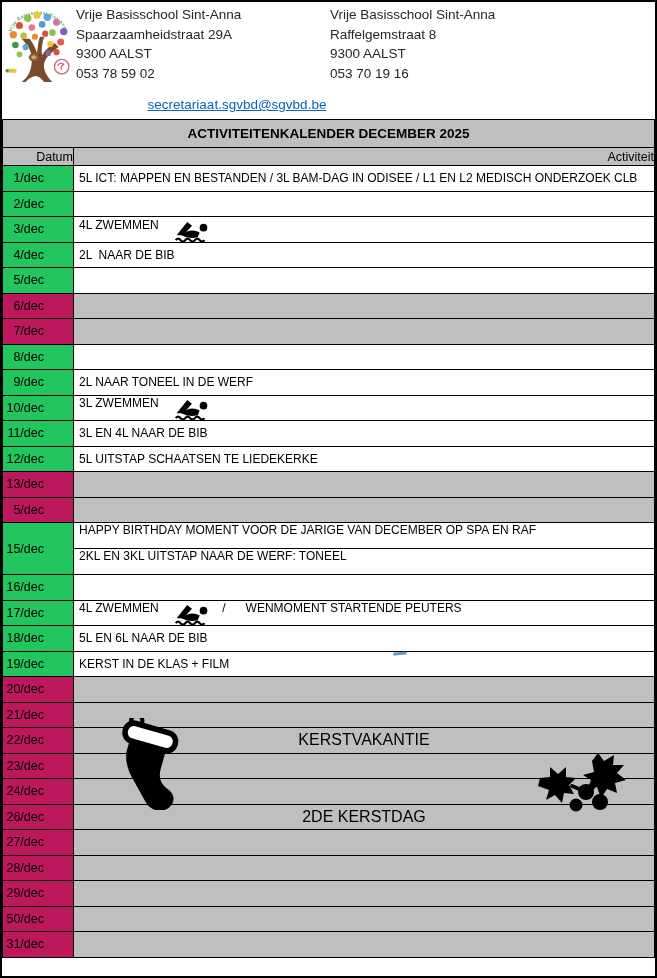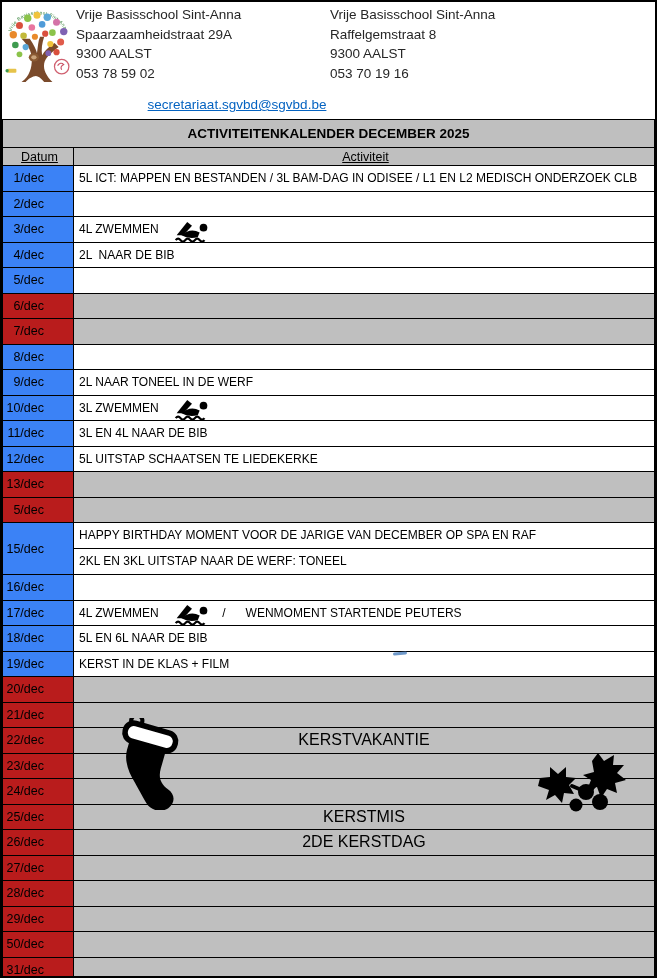--- a/index.html
+++ b/index.html
@@ -28,33 +28,33 @@
     border-collapse:collapse;
   }
   table.calendar col.c-date { width:71px; }
   table.calendar th, table.calendar td { border:1.5px solid #000; }
   th.title {
     height:28px; background:#bfbfbf;
     font-size:13.5px; font-weight:700; text-align:center; color:#000;
   }
   tr.cols th {
     height:18px; background:#bfbfbf;
-    font-size:12.5px; font-weight:400; text-align:center; color:#000;
-    text-decoration:underline; padding-left:3px;
+    font-size:12.5px; font-weight:400; text-align:right; color:#000;
+    padding-left:3px;
   }
   tbody tr { height:25.5px; }
   tbody tr.double { height:51px; }
   tbody tr.shaded td { background:#bfbfbf; }
   td.date-cell {
     text-align:right; padding-right:29px;
-    font-size:12.5px; color:#000; vertical-align:middle; background:#3b82f6;
-  }
-  tr.shaded td.date-cell { background:#b91c1c; }
+    font-size:12.5px; color:#000; vertical-align:middle; background:#22c55e;
+  }
+  tr.shaded td.date-cell { background:#be185d; }
   td.activity-cell { padding:0; vertical-align:middle; background:#fff; }
-  .line { display:flex; align-items:center; padding-left:5px; }
+  .line { display:flex; padding-left:5px; }
   tr.double .line { height:25.5px; }
   tr.double .line:first-child { border-bottom:1.5px solid #000; }
   .seg { font-size:12px; color:#000; white-space:pre; }
   td.holiday .line { justify-content:center; padding-left:0; }
   td.holiday .seg { font-weight:400; font-size:16px; }
   .inline-swimmer { width:40px; height:23px; margin:0 4px 0 13px; position:relative; top:2px; flex:0 0 auto; }
 
   
   .stocking { position:absolute; left:110px; top:716px; width:84px; height:92px; }
   .holly    { position:absolute; left:536px; top:750px; width:88px; height:62px; }
@@ -300,28 +300,20 @@
         </tr>
         <tr class="shaded">
           <td class="date-cell">23/dec</td>
           <td class="activity-cell"></td>
         </tr>
         <tr class="shaded">
           <td class="date-cell">24/dec</td>
           <td class="activity-cell"></td>
         </tr>
         <tr class="shaded">
-          <td class="date-cell">25/dec</td>
-          <td class="activity-cell holiday">
-            <div class="line">
-              <span class="seg">KERSTMIS</span>
-            </div>
-          </td>
-        </tr>
-        <tr class="shaded">
           <td class="date-cell">26/dec</td>
           <td class="activity-cell holiday">
             <div class="line">
               <span class="seg">2DE KERSTDAG</span>
             </div>
           </td>
         </tr>
         <tr class="shaded">
           <td class="date-cell">27/dec</td>
           <td class="activity-cell"></td>

